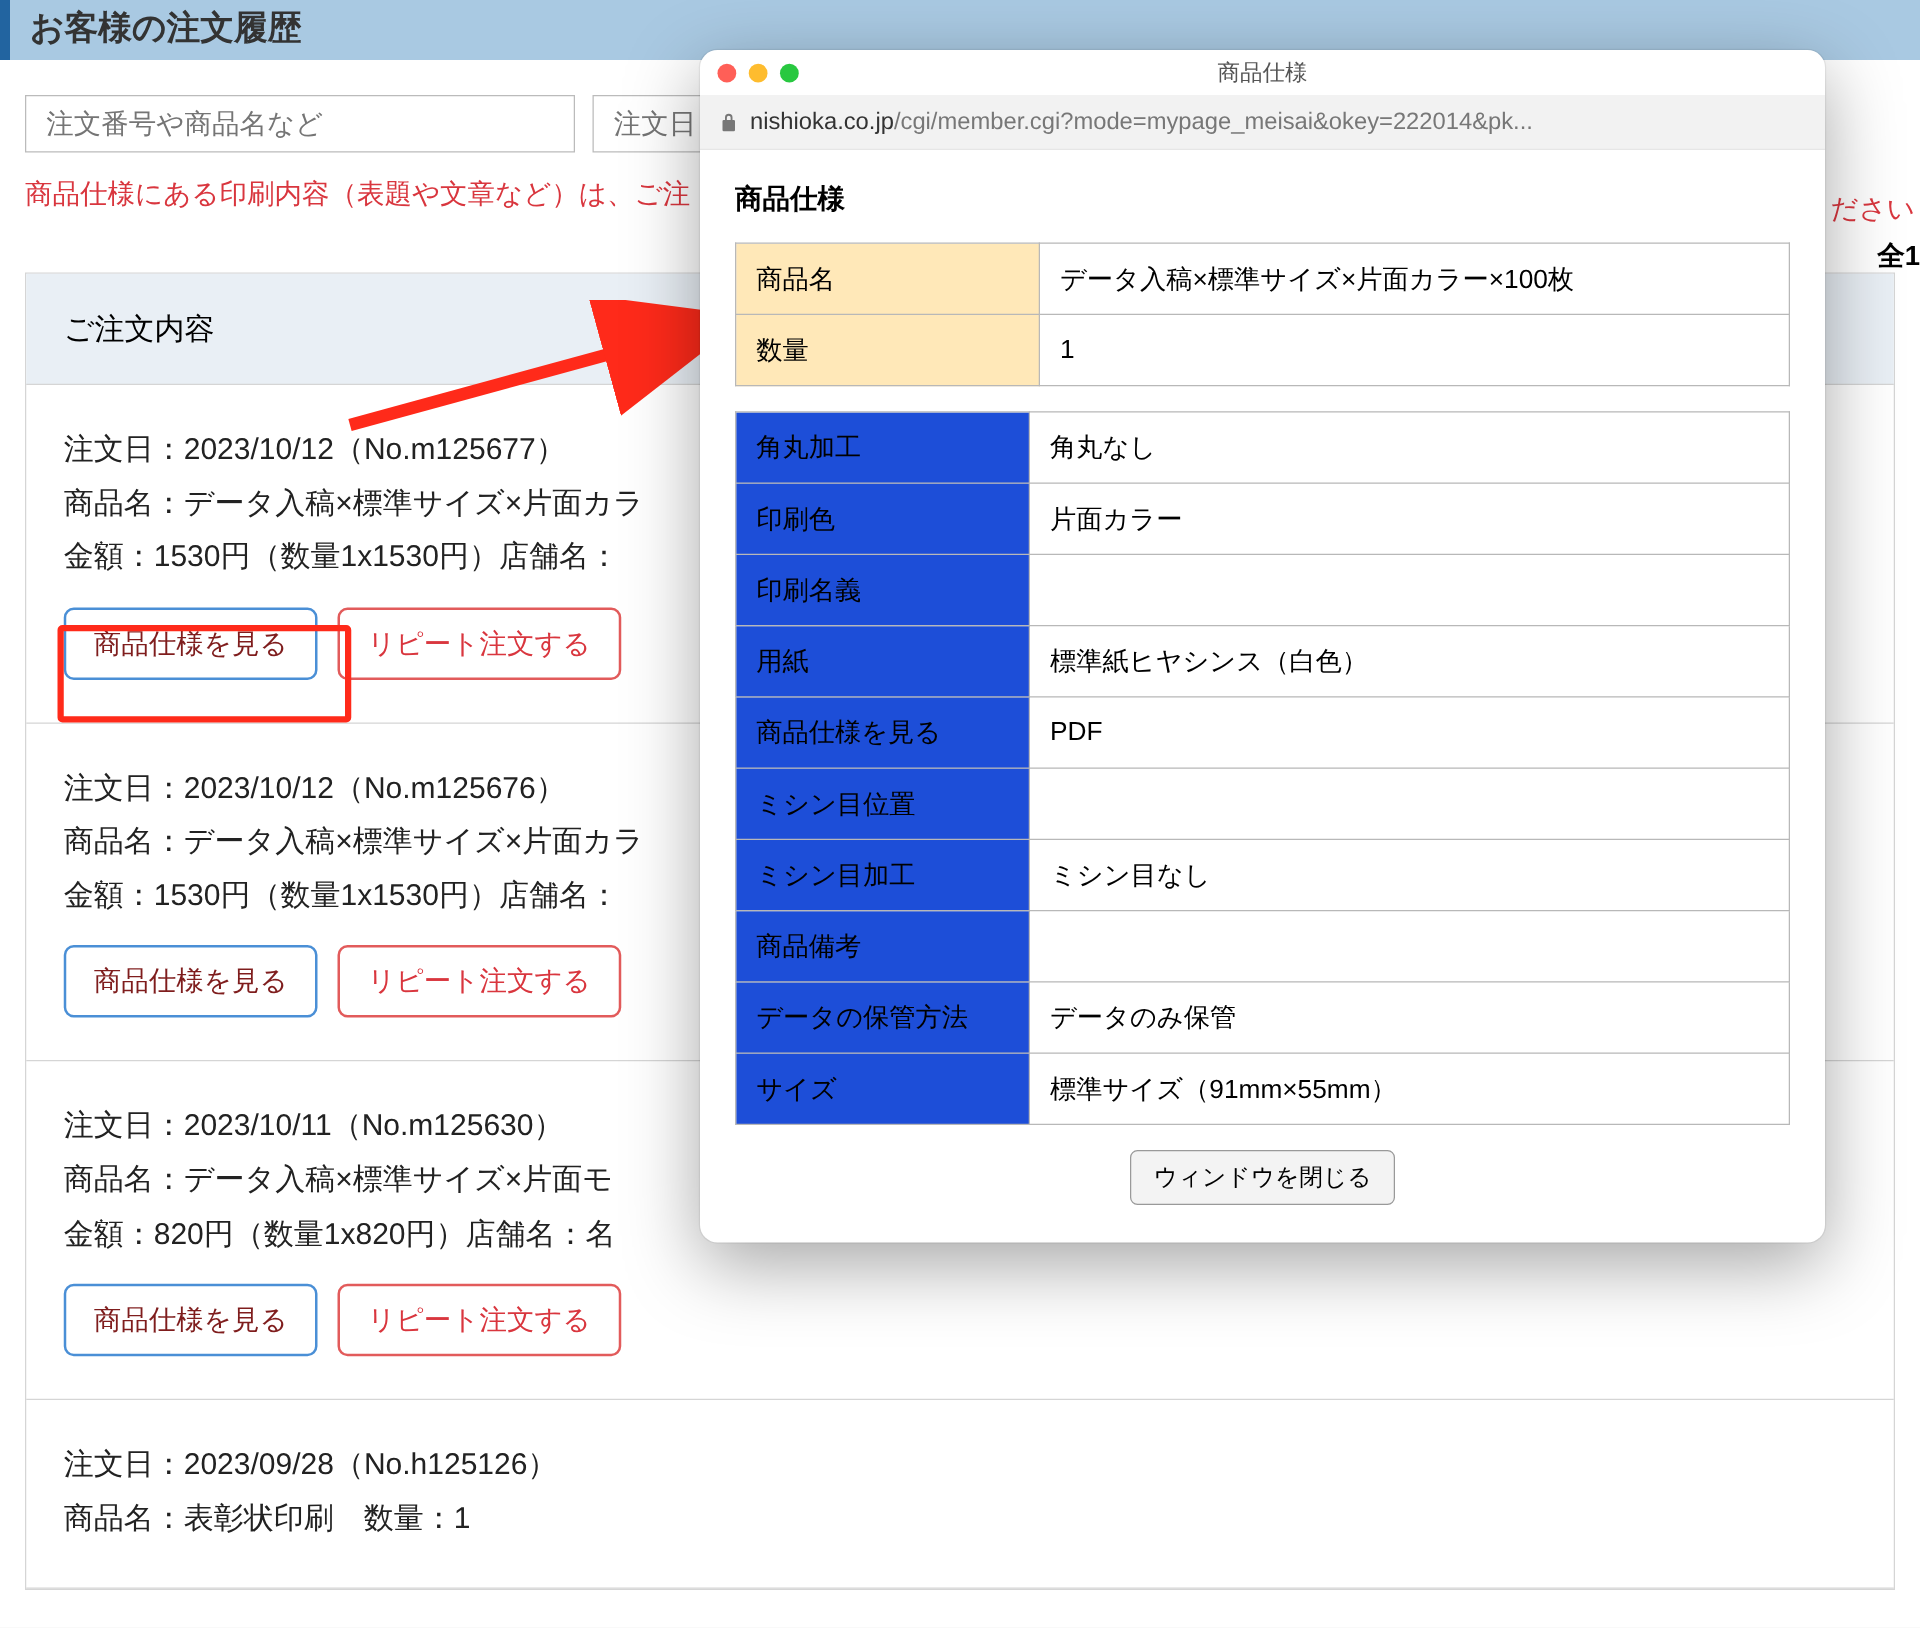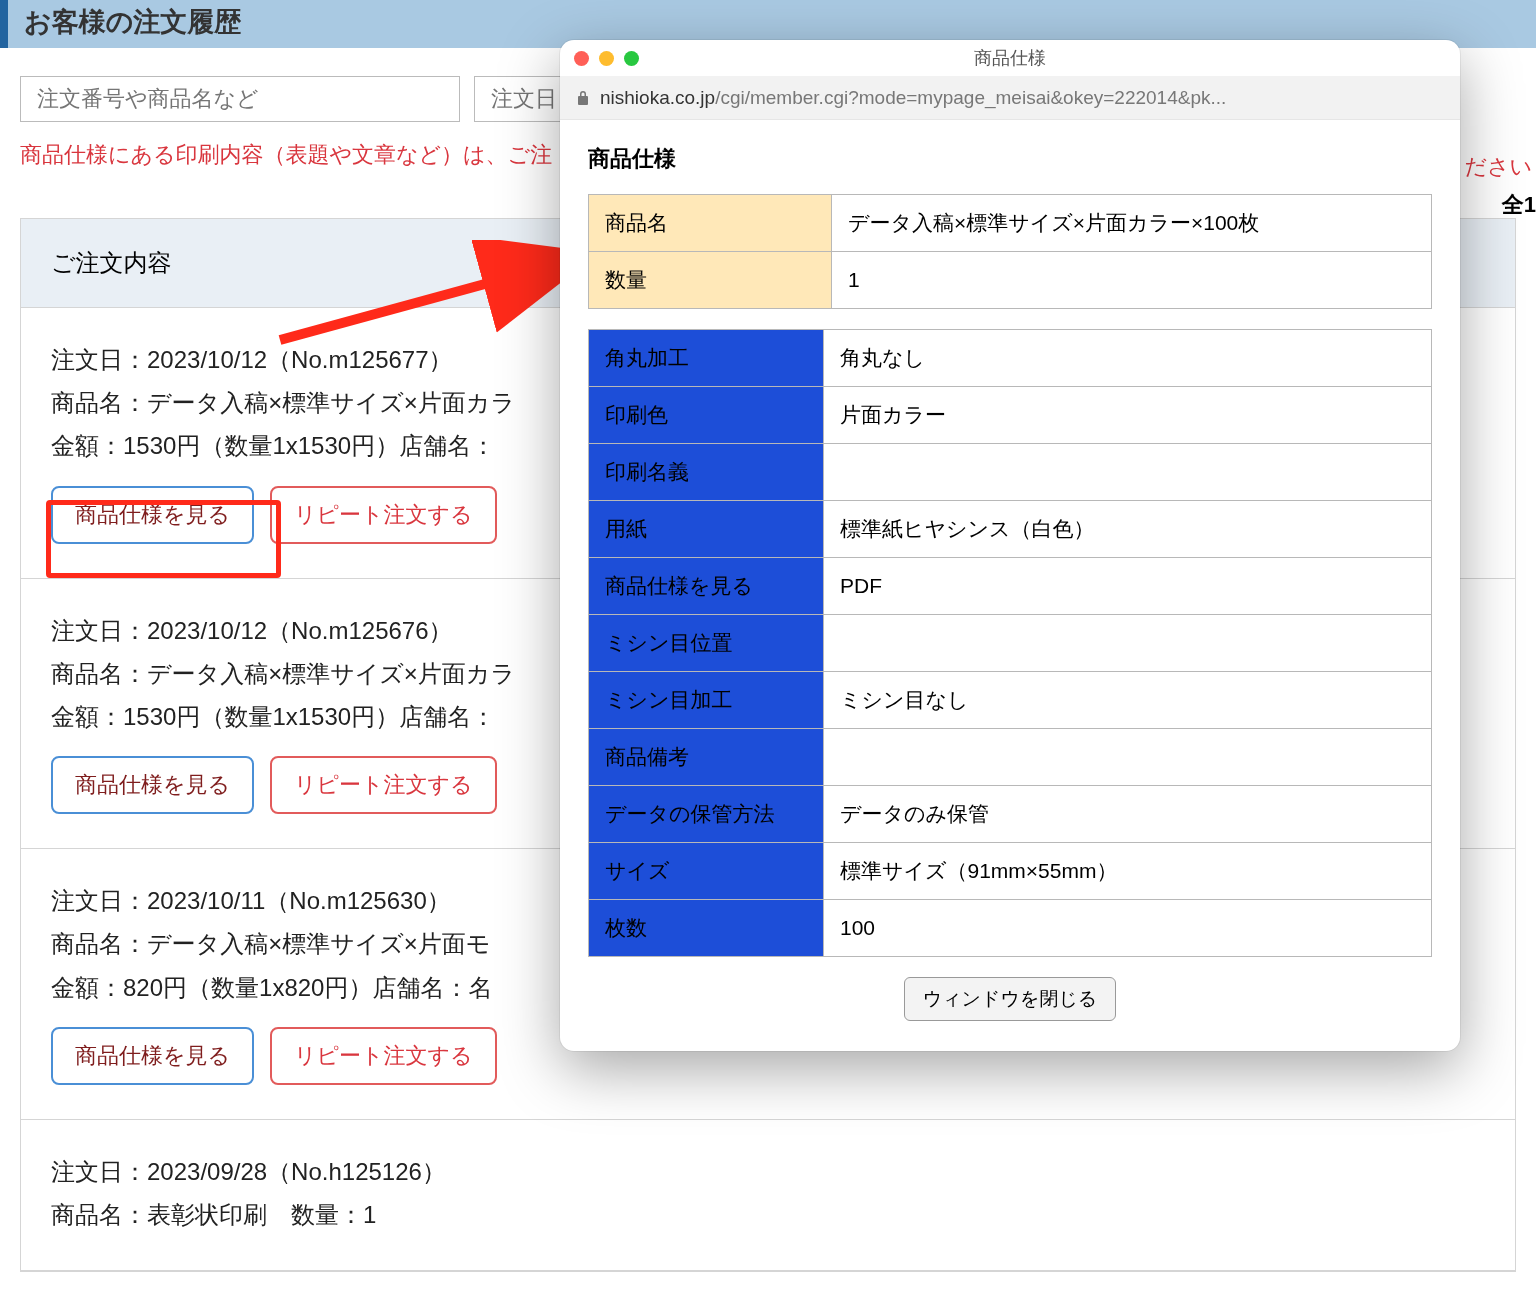--- a/index.html
+++ b/index.html
@@ -320,22 +320,18 @@
             <td></td>
           </tr>
           <tr>
             <th>データの保管方法</th>
             <td>データのみ保管</td>
           </tr>
           <tr>
             <th>サイズ</th>
             <td>標準サイズ（91mm×55mm）</td>
           </tr>
-          <tr>
-            <th>枚数</th>
-            <td>100</td>
-          </tr>
         </tbody>
     </table>
 
     <button class="close-btn">ウィンドウを閉じる</button>
   </div>
 </div>
 
 </body></html>

